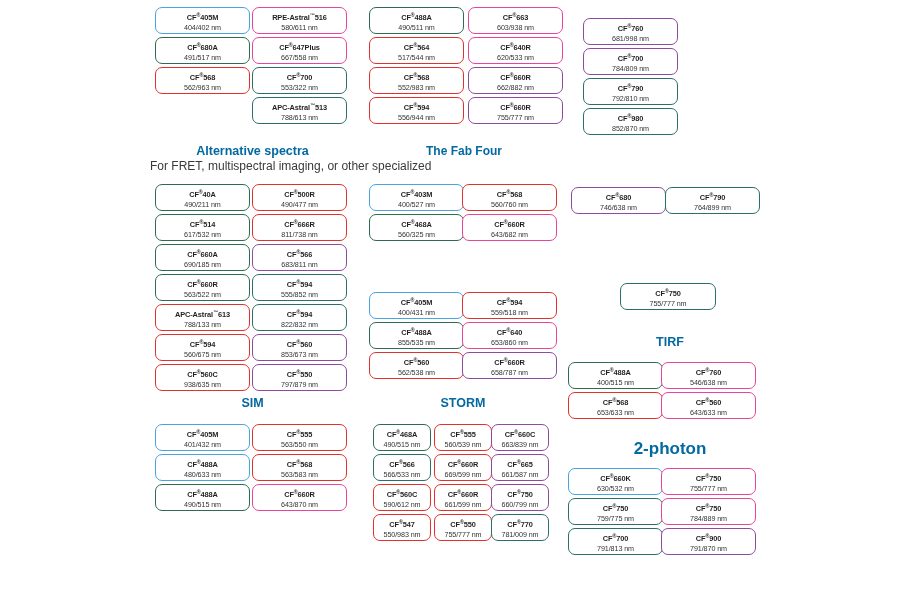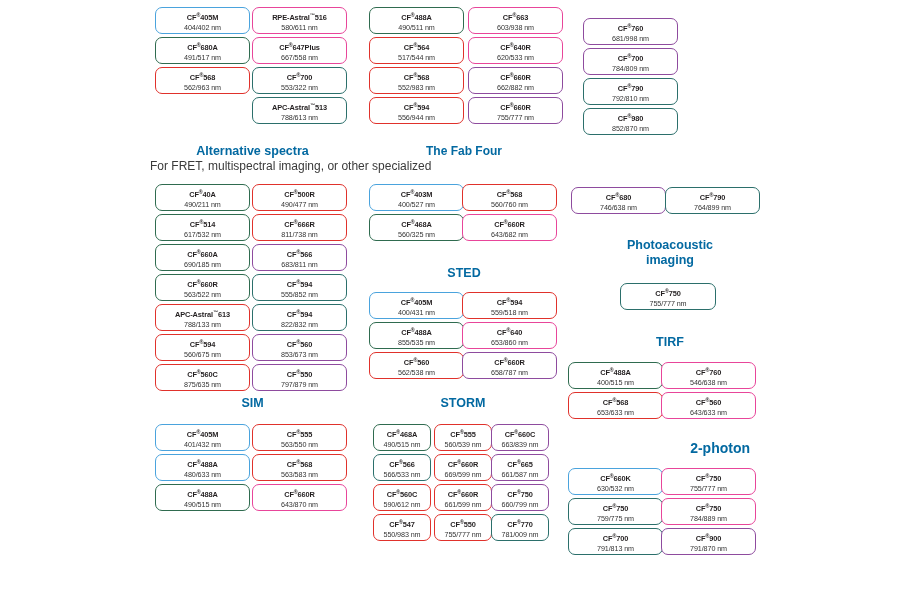--- a/index.html
+++ b/index.html
@@ -158,21 +158,21 @@
     <div class="chip" style="left: 155px; top: 304px; width: 95px; height: 27px; border-color: rgb(224, 49, 43);">
       <div class="nm">APC-Astral<sup>™</sup>613</div>
       <div class="ex">788/133 nm</div>
     </div>
     <div class="chip" style="left: 155px; top: 334px; width: 95px; height: 27px; border-color: rgb(224, 49, 43);">
       <div class="nm">CF<sup>®</sup>594</div>
       <div class="ex">560/675 nm</div>
     </div>
     <div class="chip" style="left: 155px; top: 364px; width: 95px; height: 27px; border-color: rgb(224, 49, 43);">
       <div class="nm">CF<sup>®</sup>560C</div>
-      <div class="ex">875/635 nm</div>
+      <div class="ex">938/635 nm</div>
     </div>
     <div class="chip" style="left: 252px; top: 184px; width: 95px; height: 27px; border-color: rgb(224, 49, 43);">
       <div class="nm">CF<sup>®</sup>500R</div>
       <div class="ex">490/477 nm</div>
     </div>
     <div class="chip" style="left: 252px; top: 214px; width: 95px; height: 27px; border-color: rgb(224, 49, 43);">
       <div class="nm">CF<sup>®</sup>666R</div>
       <div class="ex">811/738 nm</div>
     </div>
     <div class="chip" style="left: 252px; top: 244px; width: 95px; height: 27px; border-color: rgb(142, 75, 158);">
@@ -354,21 +354,18 @@
     <div class="chip" style="left: 491px; top: 484px; width: 58px; height: 27px; border-color: rgb(142, 75, 158);">
       <div class="nm">CF<sup>®</sup>750</div>
       <div class="ex">660/799 nm</div>
     </div>
     <div class="chip" style="left: 491px; top: 514px; width: 58px; height: 27px; border-color: rgb(43, 111, 107);">
       <div class="nm">CF<sup>®</sup>770</div>
       <div class="ex">781/009 nm</div>
     </div>
     <div class="sec-title" style="left: 155px; top: 144px; width: 195px; font-size: 12.5px;">Alternative spectra</div>
     <div class="sec-title" style="left: 369px; top: 144px; width: 190px; font-size: 12px;">The Fab Four</div>
-    <div class="sec-title" style="left: 369px; top: 266px; width: 190px; font-size: 12.5px;">STED</div>
-    <div class="sec-title" style="left: 600px; top: 238px; width: 140px; font-size: 12.5px;">Photoacoustic
-imaging</div>
     <div class="sec-title" style="left: 600px; top: 335px; width: 140px; font-size: 12.5px;">TIRF</div>
-    <div class="sec-title" style="left: 590px; top: 441px; width: 160px; font-size: 14px; text-align: right;">2-photon</div>
+    <div class="sec-title" style="left: 590px; top: 441px; width: 160px; font-size: 17px;">2-photon</div>
     <div class="sec-title" style="left: 373px; top: 396px; width: 180px; font-size: 12.5px;">STORM</div>
     <div class="sec-title" style="left: 155px; top: 396px; width: 195px; font-size: 12.5px;">SIM</div>
     <div class="sec-sub" style="left: 150px; top: 161px; width: 205px;">For FRET, multispectral imaging, or other specialized</div>
   </div>
 
 </body></html>

